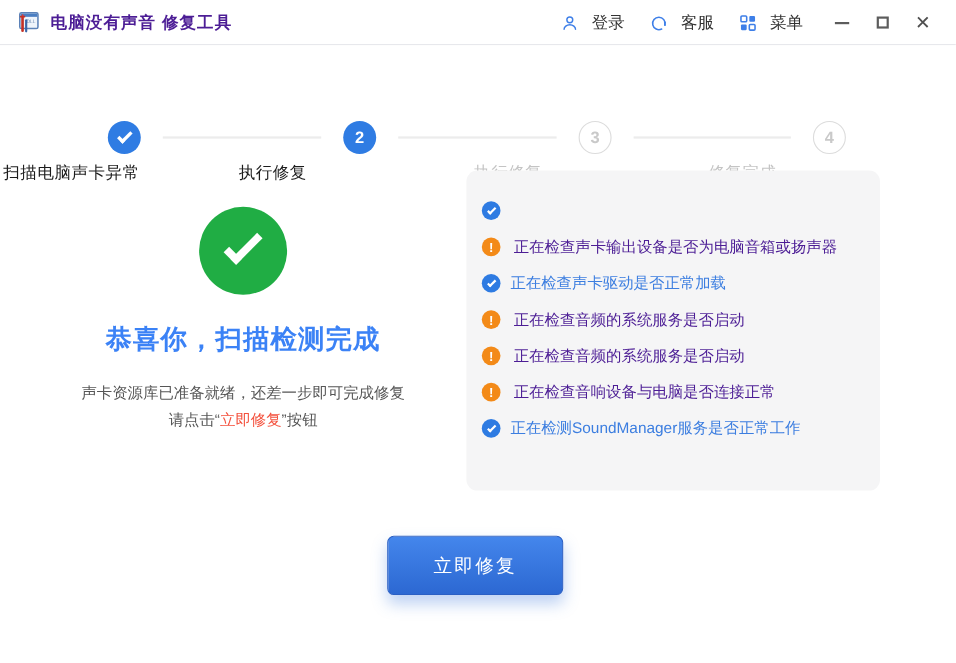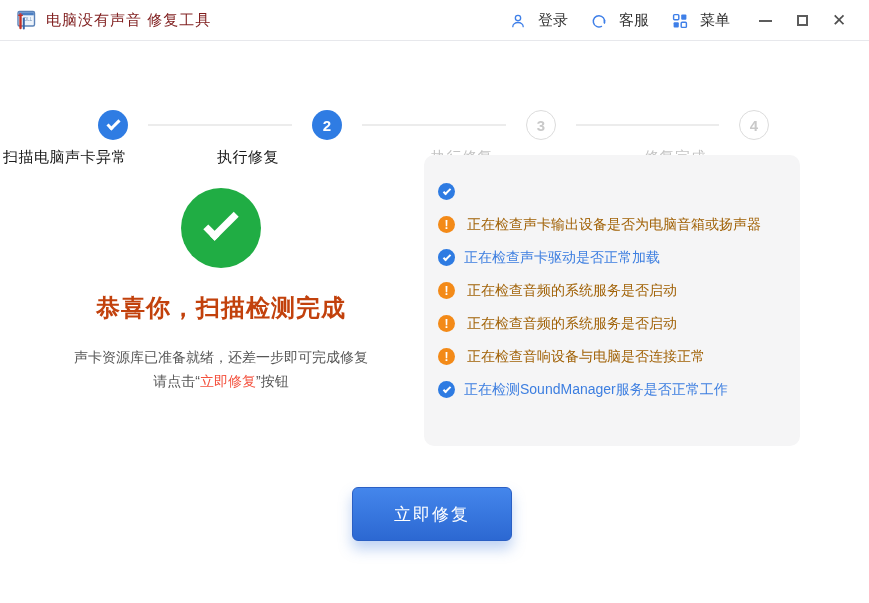--- a/index.html
+++ b/index.html
@@ -4,21 +4,21 @@
 <style>
   * { margin:0; padding:0; box-sizing:border-box; }
   html,body { background:#fff; }
   body { font-family:"Liberation Sans","DejaVu Sans",sans-serif; }
   .window{ position:relative; width:869px; height:603px; background:#ffffff; overflow:hidden; }
 
   
   .titlebar{ position:absolute; left:0; top:0; width:869px; height:41px; background:#fff;
              border-bottom:1px solid #e7e8ec; display:flex; align-items:center; }
   .app-icon{ margin-left:14px; width:22px; height:22px; display:block; }
-  .app-title{ margin-left:10px; font-size:15px; font-weight:normal; color:#7f1d1d; letter-spacing:1px; }
+  .app-title{ margin-left:10px; font-size:15px; font-weight:bold; color:#4c1d95; letter-spacing:1px; }
   .tb-right{ position:absolute; right:22px; top:0; height:41px; display:flex; align-items:center; gap:23px; }
   .tb-btn{ display:flex; align-items:center; gap:12px; font-size:15px; color:#333; cursor:pointer; }
   .tb-btn svg{ display:block; }
   .win-controls{ display:flex; align-items:center; gap:21px; margin-left:4px; }
   .wc{ display:flex; align-items:center; justify-content:center; width:16px; height:16px; cursor:pointer; }
   .wc-min-bar{ width:13px; height:2px; background:#5c5c5c; }
   .wc-max-box{ width:11px; height:11px; border:2px solid #5c5c5c; }
   .wc-close{ font-size:17px; color:#4f4f4f; line-height:1; }
 
   
@@ -35,37 +35,37 @@
   .step.pending .step-label{ color:#c4c4c4; }
   .chk{ display:inline-block; width:13px; height:7px; border-left:3px solid #fff;
         border-bottom:3px solid #fff; transform:rotate(-45deg); margin-bottom:4px; }
 
   
   .result-col{ position:absolute; left:31px; top:178px; width:380px; text-align:center; }
   .big-check-circle{ width:80px; height:80px; border-radius:50%; background:#20ad44;
                      margin:10px auto 0; display:flex; align-items:center; justify-content:center; }
   .big-chk{ display:inline-block; width:34px; height:16px; border-left:7px solid #fff;
             border-bottom:7px solid #fff; transform:rotate(-45deg); margin-bottom:10px; }
-  .result-heading{ margin-top:24px; font-size:24px; font-weight:bold; color:#c2410c; letter-spacing:1px; }
+  .result-heading{ margin-top:24px; font-size:24px; font-weight:bold; color:#3b82f6; letter-spacing:1px; }
   .result-sub{ margin-top:21px; font-size:14px; color:#565656; line-height:24px; }
   .hl-red{ color:#f4503c; }
 
   
   .panel{ position:absolute; left:424px; top:155px; width:376px; height:291px;
           background:#f5f5f6; border-radius:10px; padding:20px 0 0 14px; }
   .scan-item{ display:flex; align-items:center; height:33px; }
   .s-icon{ width:17px; height:17px; border-radius:50%; flex:0 0 17px;
            display:flex; align-items:center; justify-content:center; }
   .scan-item.ok .s-icon{ background:#2e7be2; }
   .scan-item.warn .s-icon{ background:#f38a18; }
   .chk.small{ width:8px; height:4px; border-left:2px solid #fff; border-bottom:2px solid #fff; margin-bottom:2px; }
   .bang{ color:#fff; font-size:12px; font-weight:bold; line-height:1; }
   .s-text{ margin-left:9px; font-size:14px; }
   .scan-item.ok .s-text{ color:#3c7ee0; }
-  .scan-item.warn .s-text{ color:#a16207;margin-left:12px; }
+  .scan-item.warn .s-text{ color:#4c1d95;margin-left:12px; }
 
   
   .repair-btn{ position:absolute; left:352px; top:487px; width:160px; height:54px;
                background:linear-gradient(180deg,#4486ec 0%,#2c68d2 100%);
                border:1px solid #2a5fc4; border-radius:6px; color:#fff; font-size:17px;
                font-family:inherit; letter-spacing:2px; cursor:pointer;
                box-shadow:0 8px 14px rgba(68,126,222,0.35); }
 </style>
 </head>
 <body>

